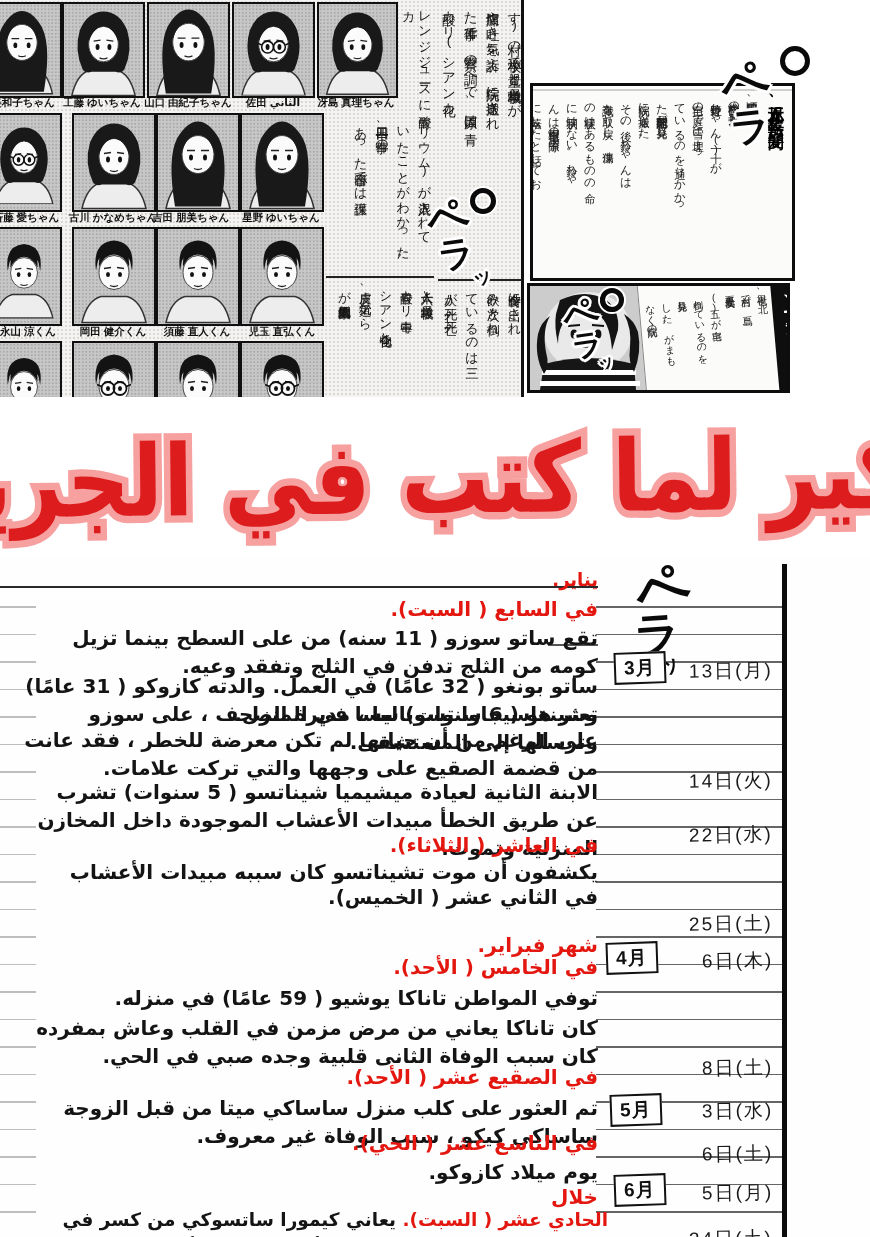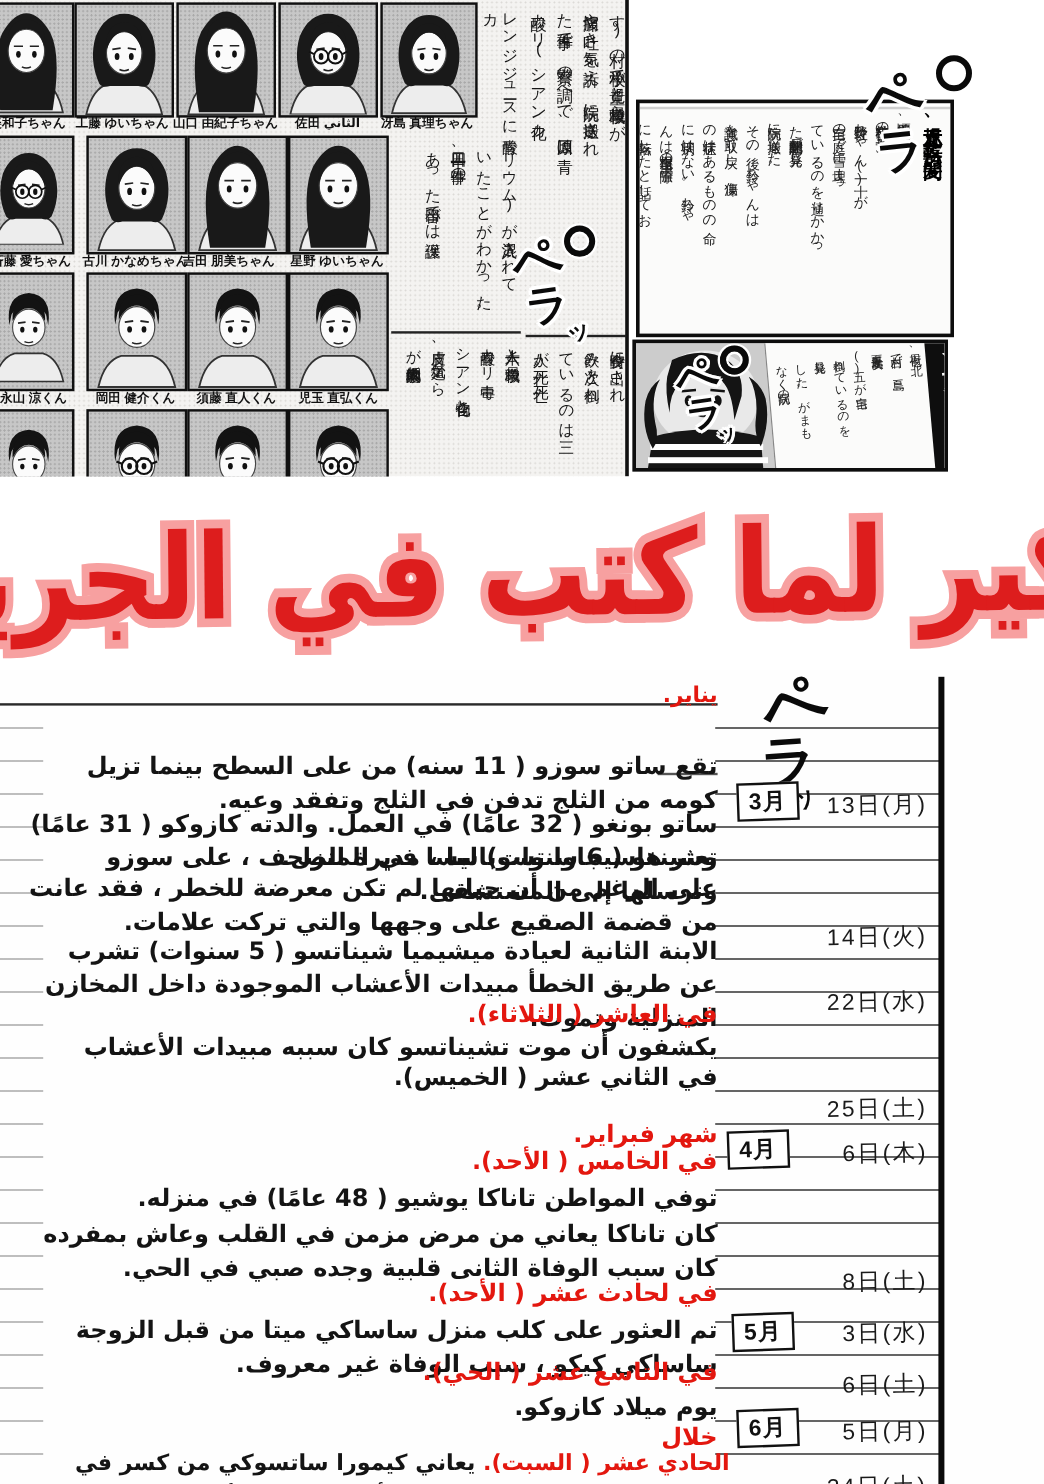--- a/index.html
+++ b/index.html
@@ -357,33 +357,34 @@
     <div class="nb-date" style="top:264px">22日(水)</div>
     <div class="nb-date" style="top:353px">25日(土)</div>
     <div class="nb-date" style="top:390px">6日(木)</div>
     <div class="nb-date" style="top:497px">8日(土)</div>
     <div class="nb-date" style="top:540px">3日(水)</div>
     <div class="nb-date" style="top:583px">6日(土)</div>
     <div class="nb-date" style="top:622px">5日(月)</div>
     <div class="nb-date" style="top:668px">24日(土)</div>
 
     <div class="nb-line red" style="top:8px;font-size:18px">يناير.</div>
+    <div class="nb-line red" style="top:37px">في السابع ( السبت).</div>
     <div class="nb-line" style="top:66px">تقع ساتو سوزو ( 11 سنه) من على السطح بينما تزيل كومه من الثلج تدفن في الثلج وتفقد وعيه.</div>
     <div class="nb-line" style="top:114px">ساتو بونغو ( 32 عامًا) في العمل. والدته كازوكو ( 31 عامًا) وشينغو ( 6 سنوات) ليسا في المنزل.</div>
     <div class="nb-line" style="top:142px">تعثر هاسيجاوا تسوباسا ، مديرة الصحف ، على سوزو وترسلها إلى المستشفى.</div>
     <div class="nb-line" style="top:168px">على الرغم من أن حياتها لم تكن معرضة للخطر ، فقد عانت من قضمة الصقيع على وجهها والتي تركت علامات.</div>
     <div class="nb-line" style="top:220px">الابنة الثانية لعيادة ميشيميا شيناتسو ( 5 سنوات) تشرب عن طريق الخطأ مبيدات الأعشاب الموجودة داخل المخازن المنزلية وتموت.</div>
     <div class="nb-line red" style="top:273px">في العاشر ( الثلاثاء).</div>
     <div class="nb-line" style="top:300px">يكشفون أن موت تشيناتسو كان سببه مبيدات الأعشاب</div>
     <div class="nb-line" style="top:325px">في الثاني عشر ( الخميس).</div>
     <div class="nb-line red" style="top:373px">شهر فبراير.</div>
     <div class="nb-line red" style="top:395px">في الخامس ( الأحد).</div>
-    <div class="nb-line" style="top:426px">توفي المواطن تاناكا يوشيو ( 48 عامًا) في منزله.</div>
+    <div class="nb-line" style="top:426px">توفي المواطن تاناكا يوشيو ( 59 عامًا) في منزله.</div>
     <div class="nb-line" style="top:456px">كان تاناكا يعاني من مرض مزمن في القلب وعاش بمفرده كان سبب الوفاة الثانى قلبية وجده صبي في الحي.</div>
-    <div class="nb-line red" style="top:505px">في لحادث عشر ( الأحد).</div>
+    <div class="nb-line red" style="top:505px">في الصقيع عشر ( الأحد).</div>
     <div class="nb-line" style="top:536px">تم العثور على كلب منزل ساساكي ميتا من قبل الزوجة ساساكي كيكو ، سبب الوفاة غير معروف.</div>
     <div class="nb-line red" style="top:571px">في التاسع عشر ( الحي).</div>
     <div class="nb-line" style="top:600px">يوم ميلاد كازوكو.</div>
     <div class="nb-line red" style="top:625px">خلال</div>
     <div class="nb-line" style="top:648px;font-size:18.5px;width:600px;right:262px">
       <span class="lead">الحادي عشر ( السبت).</span><span class="rest"> يعاني كيمورا ساتسوكي من كسر في العظام ، ويتوقع شفاؤه خلال 3 أسابيع على الأقل.</span>
     </div>
   </div>
 </div>
 

